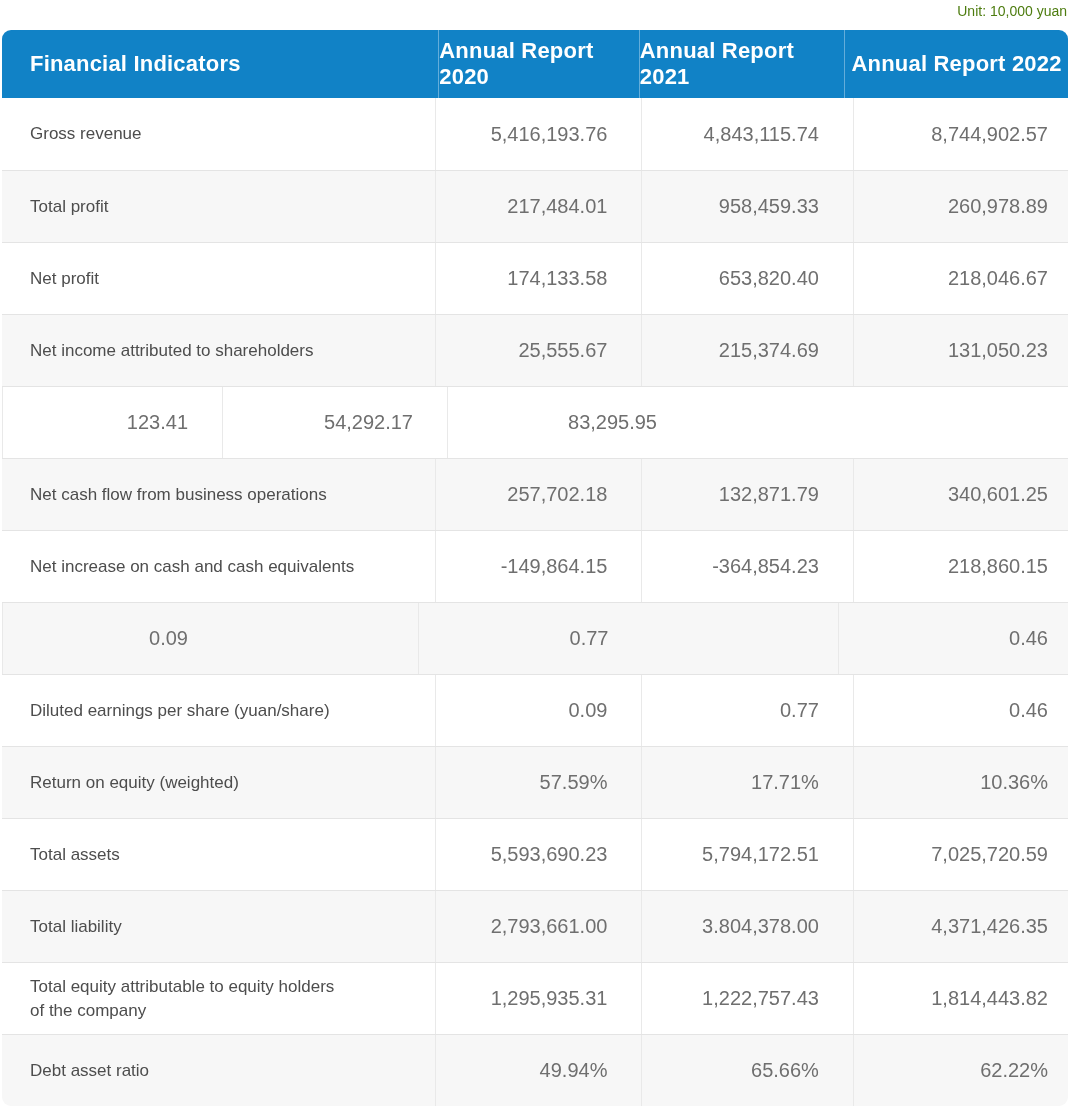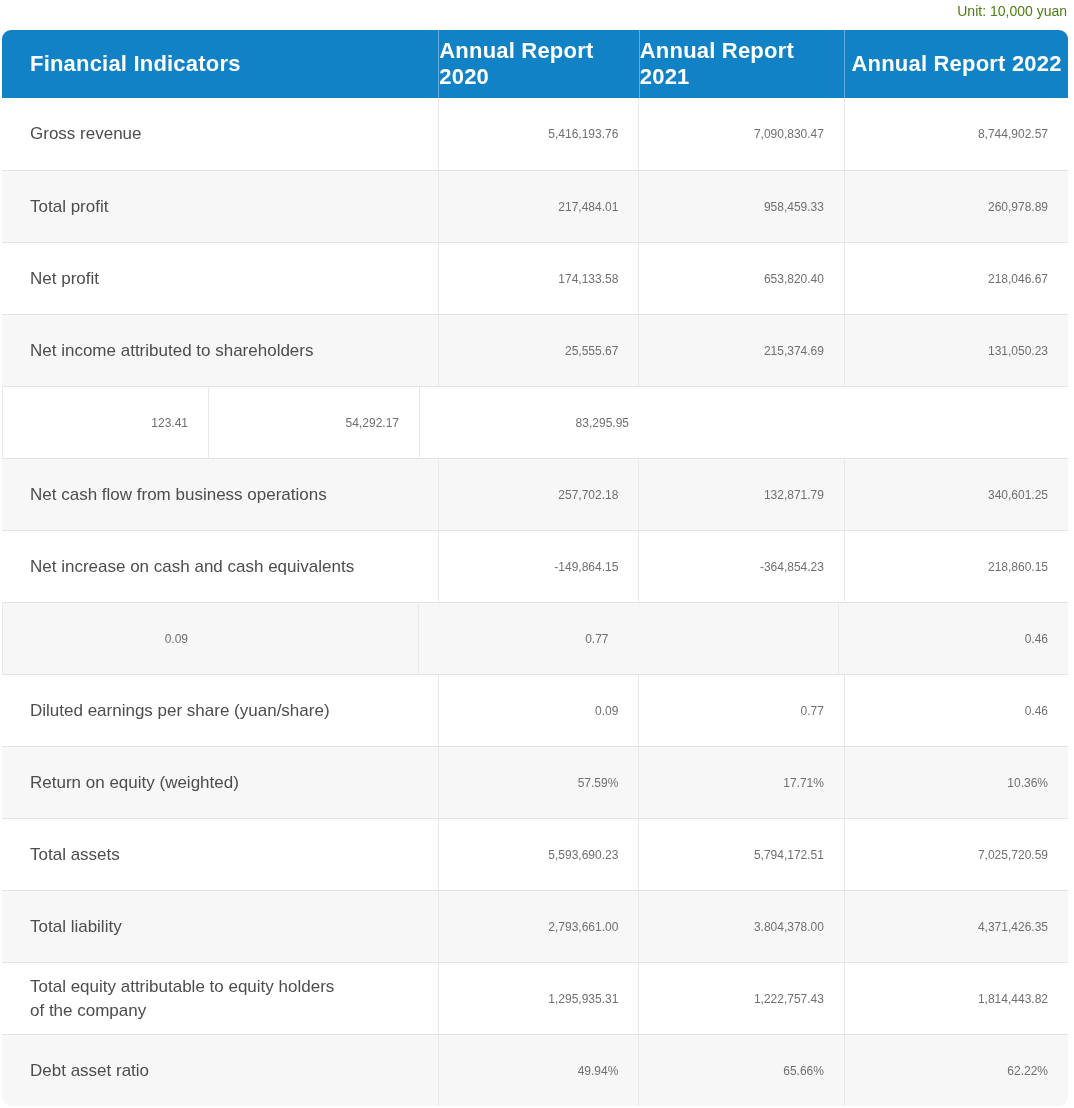--- a/index.html
+++ b/index.html
@@ -43,58 +43,59 @@
   .c2022 { width: 230px; }
   .th.col-num {
     justify-content: center;
     border-left: 1px solid rgba(255,255,255,0.35);
   }
   .trow {
     display: flex;
     height: 72px;
     background: #ffffff;
     border-top: 1px solid #e4e4e4;
+    gap: 14px;
   }
   .trow:first-child { border-top: none; }
   .trow.striped { background: #f7f7f7; justify-content: space-between; }
   .td {
     display: flex;
     align-items: center;
   }
   .td.col-label {
     font-size: 17px;
     color: #4d4d4d;
     line-height: 24px;
     white-space: pre-line;
   }
   .td.col-num {
     justify-content: flex-end;
     padding-right: 20px;
-    font-size: 12px;
+    font-size: 20px;
     color: #6f6f6f;
     border-left: 1px solid #e9e9e9;
   }
 </style>
 </head>
 <body>
 
 <div class="unit-label">Unit: 10,000 yuan</div>
 
 <div class="fin-table">
   <div class="thead">
     <div class="th col-label">Financial Indicators</div>
     <div class="th col-num c2020">Annual Report 2020</div>
     <div class="th col-num c2021">Annual Report 2021</div>
     <div class="th col-num c2022">Annual Report 2022</div>
   </div>
   <div class="tbody" id="tbody">
   <div class="trow">
     <div class="td col-label">Gross revenue</div>
     <div class="td col-num c2020">5,416,193.76</div>
-    <div class="td col-num c2021">7,090,830.47</div>
+    <div class="td col-num c2021">4,843,115.74</div>
     <div class="td col-num c2022">8,744,902.57</div>
   </div>
 
   <div class="trow striped">
     <div class="td col-label">Total profit</div>
     <div class="td col-num c2020">217,484.01</div>
     <div class="td col-num c2021">958,459.33</div>
     <div class="td col-num c2022">260,978.89</div>
   </div>
 

